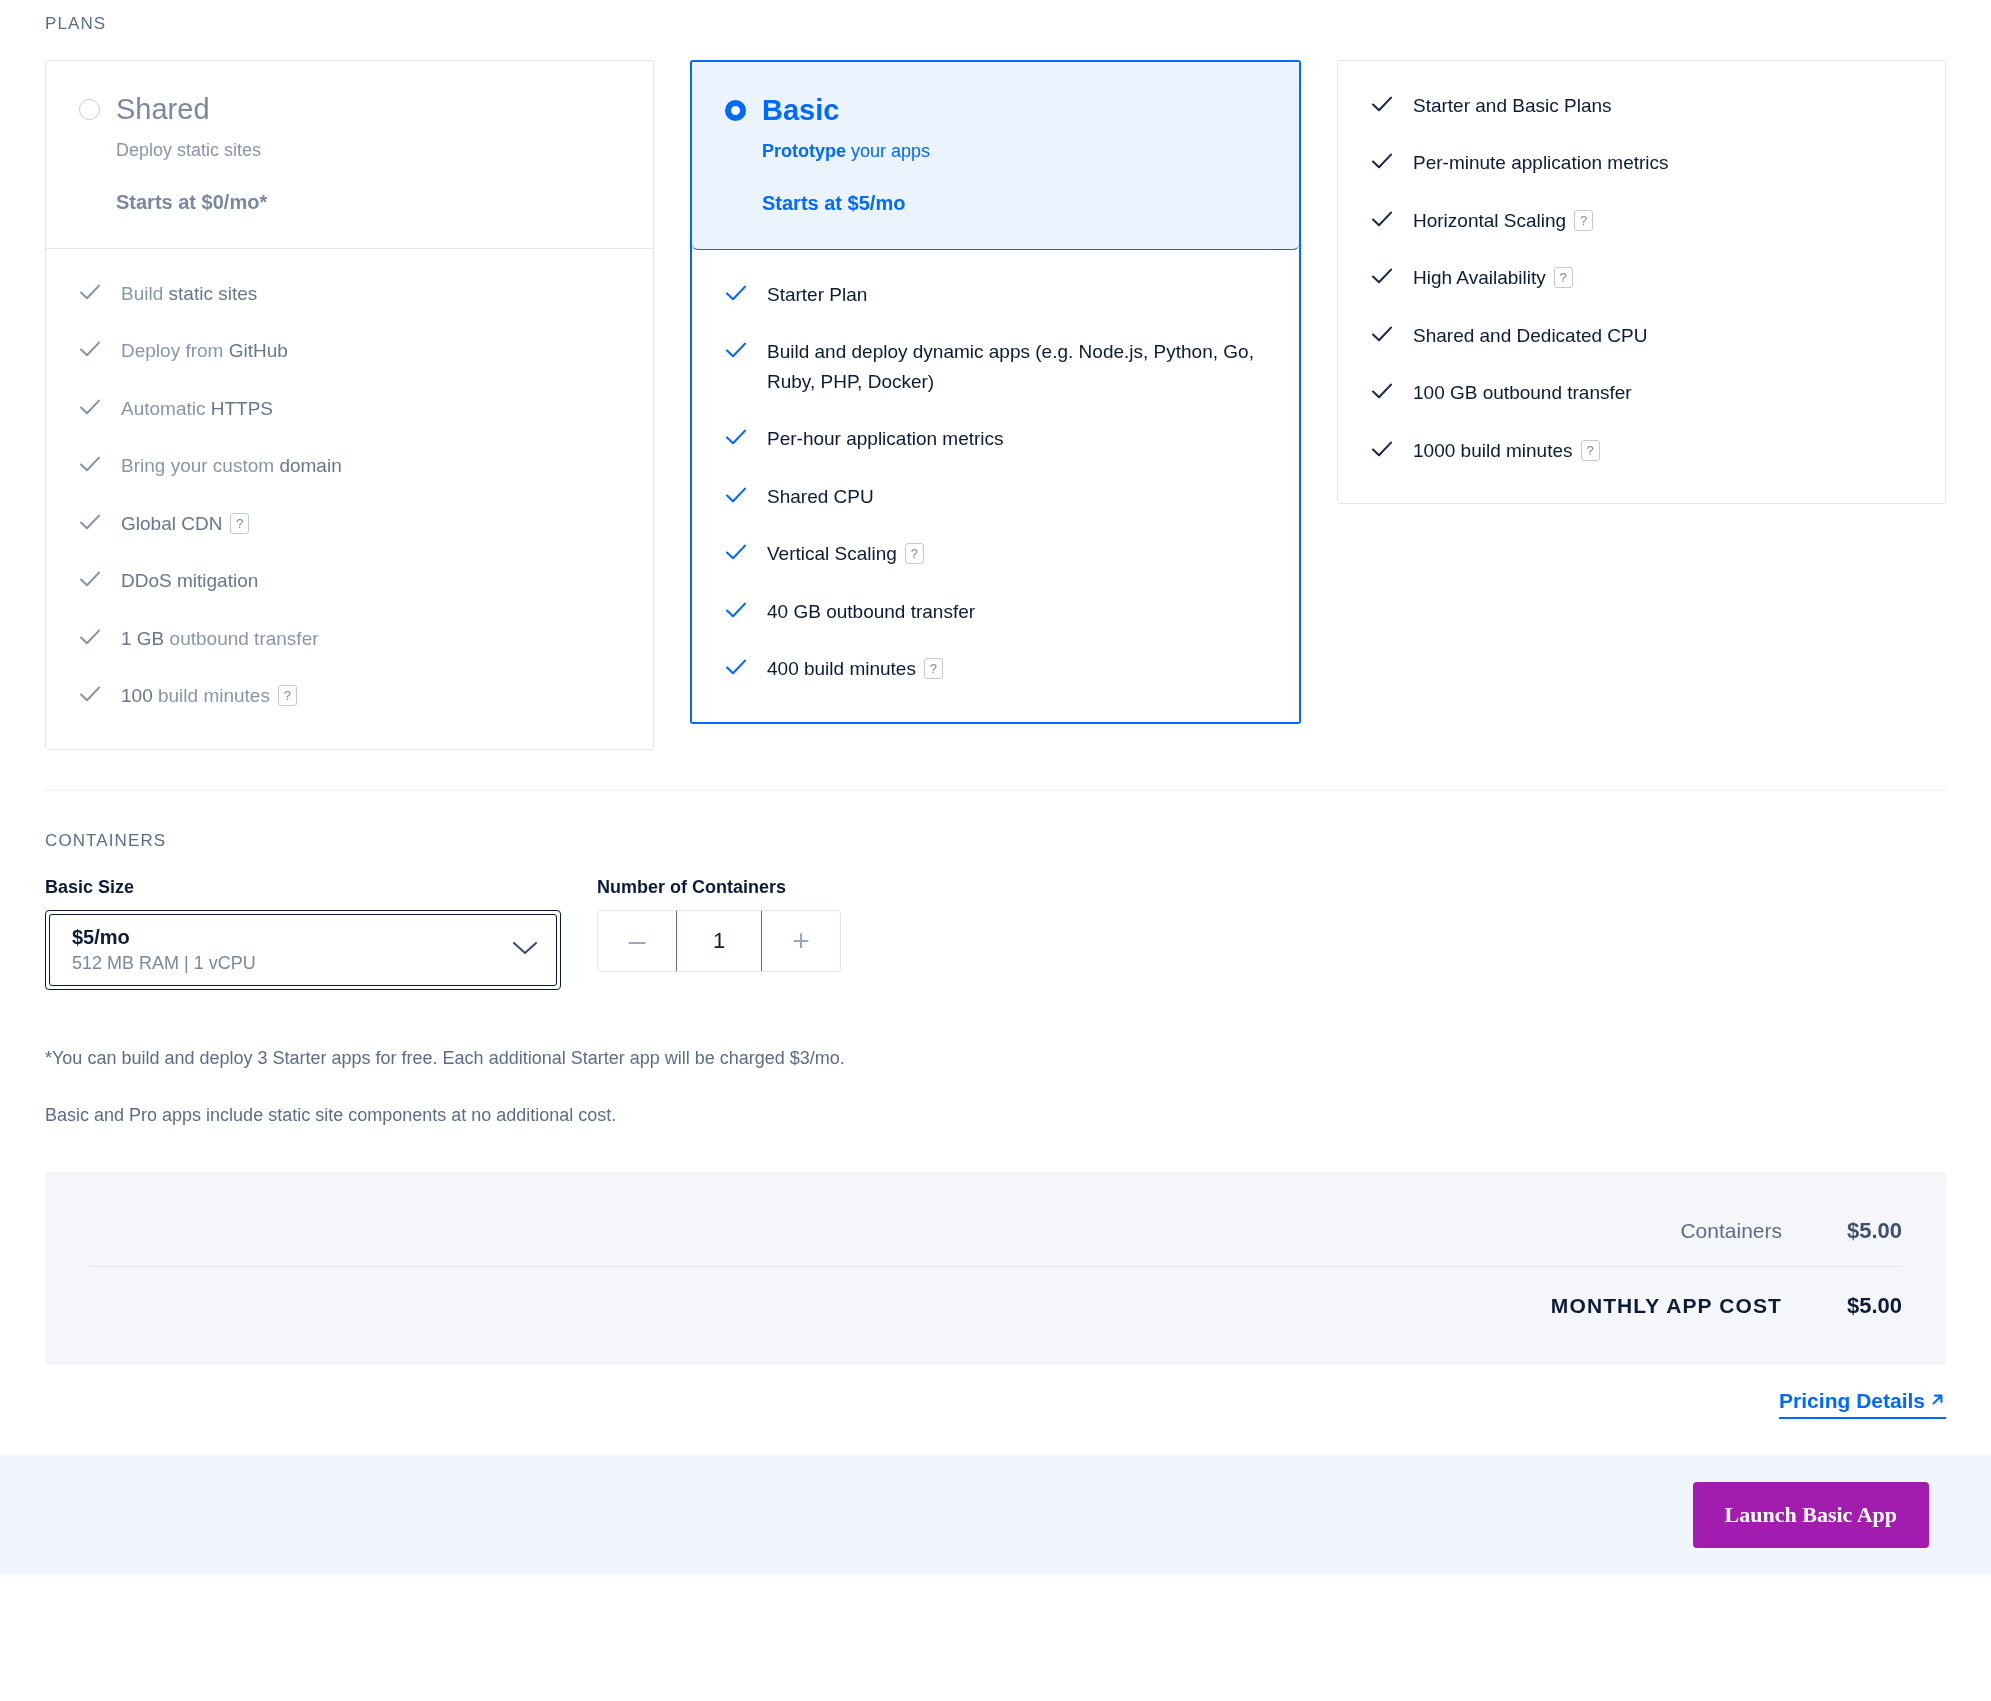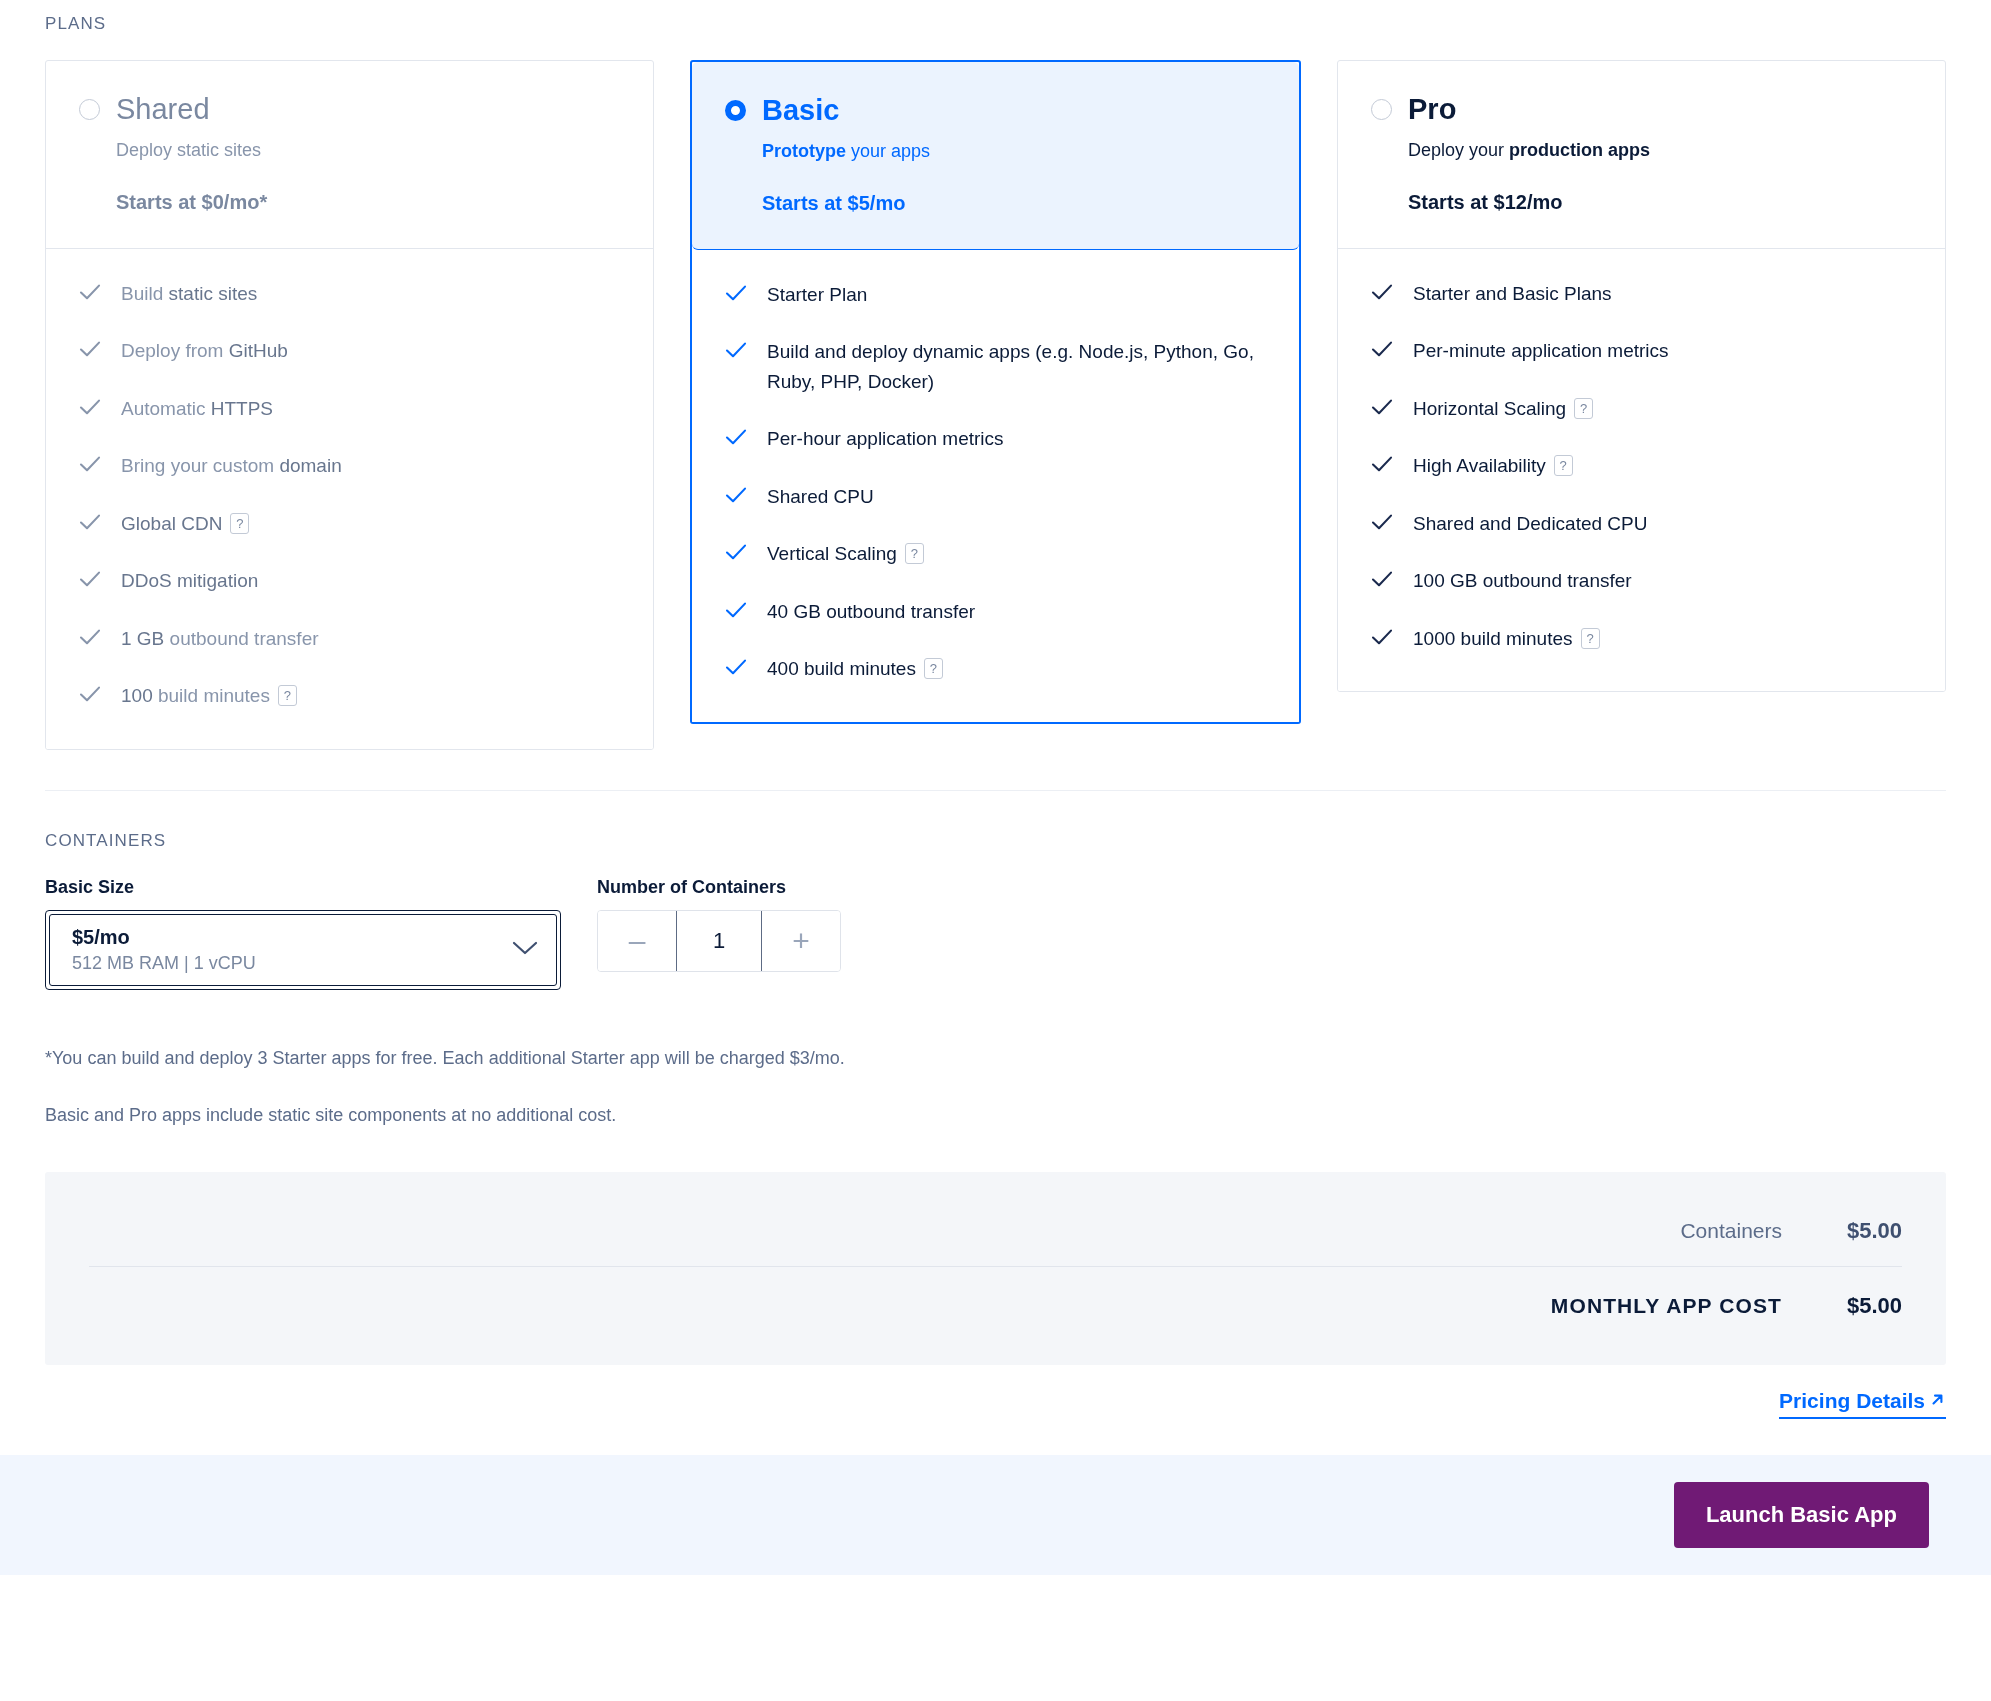--- a/index.html
+++ b/index.html
@@ -259,30 +259,30 @@
   .footer-bar {
     margin-top: 36px;
     background: #f1f6fe;
     height: 120px;
     display: flex;
     align-items: center;
     justify-content: flex-end;
     padding-right: 62px;
   }
   .launch-btn {
-    background: #701a75;
+    background: #a21caf;
     color: #fff;
     border: none;
     border-radius: 4px;
     font-size: 22px;
     font-weight: 700;
     padding: 12px 32px;
     height: 66px;
     cursor: pointer;
-    font-family: Liberation Sans, sans-serif;
+    font-family: Liberation Serif, serif;
   }
 </style>
 </head>
 <body>
 
 <div class="page">
 
   <div class="section-label">PLANS</div>
 
   <div class="plans" id="plans-container">
@@ -424,28 +424,20 @@
             <span class="check">
               <svg width="22" height="18" viewBox="0 0 22 18">
                 <path d="M2 9.5 L8 15.2 L20 2.6" fill="none" stroke="#0069ff" stroke-width="2.1" stroke-linecap="round" stroke-linejoin="round"></path>
               </svg>
             </span>
             <span class="feat-text"><b>400</b> build minutes<span class="helpicon">?</span></span>
           </div>
         </div>
       </div>
       <div class="plan-card dark">
-        <div class="plan-head">
-          <div class="plan-title-row">
-            <span class="radio"></span>
-            <span class="plan-name">Pro</span>
-          </div>
-          <div class="plan-sub">Deploy your <b>production apps</b></div>
-          <div class="plan-price">Starts at $12/mo</div>
-        </div>
         <div class="plan-features">
           <div class="feat">
             <span class="check">
               <svg width="22" height="18" viewBox="0 0 22 18">
                 <path d="M2 9.5 L8 15.2 L20 2.6" fill="none" stroke="#1b2a4e" stroke-width="2.1" stroke-linecap="round" stroke-linejoin="round"></path>
               </svg>
             </span>
             <span class="feat-text"><b>Starter and Basic Plans</b></span>
           </div>
           <div class="feat">

